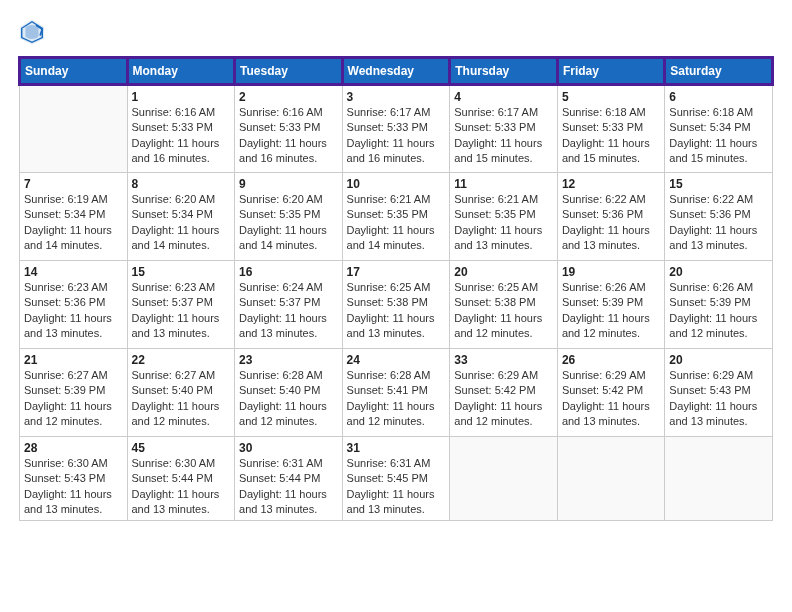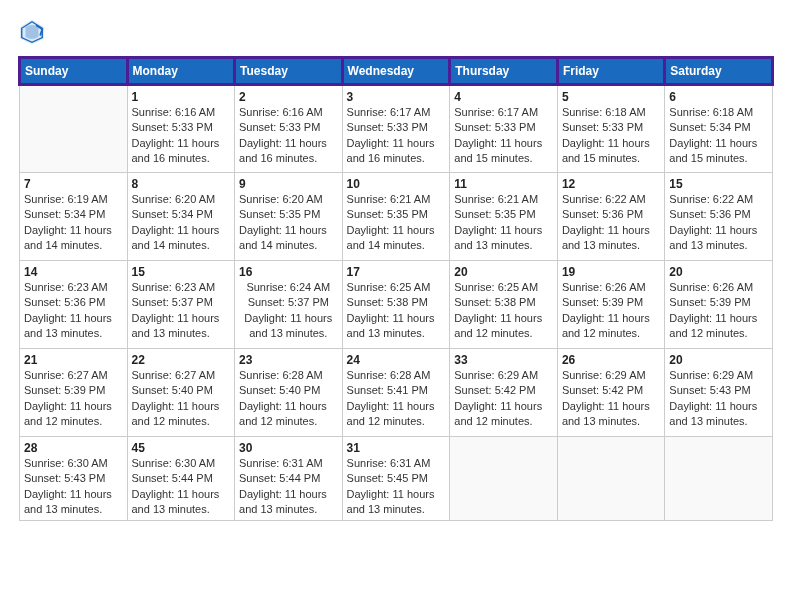--- a/index.html
+++ b/index.html
@@ -246,21 +246,21 @@
           </td>
           <td>
             <span class="day-number">15</span>
             <div class="day-info" style="white-space: pre-line;">Sunrise: 6:23 AM
 Sunset: 5:37 PM
 Daylight: 11 hours
 and 13 minutes.</div>
           </td>
           <td>
             <span class="day-number">16</span>
-            <div class="day-info" style="white-space: pre-line; text-align: center;">Sunrise: 6:24 AM
+            <div class="day-info" style="white-space: pre-line;">Sunrise: 6:24 AM
 Sunset: 5:37 PM
 Daylight: 11 hours
 and 13 minutes.</div>
           </td>
           <td>
             <span class="day-number">17</span>
             <div class="day-info" style="white-space: pre-line;">Sunrise: 6:25 AM
 Sunset: 5:38 PM
 Daylight: 11 hours
 and 13 minutes.</div>

